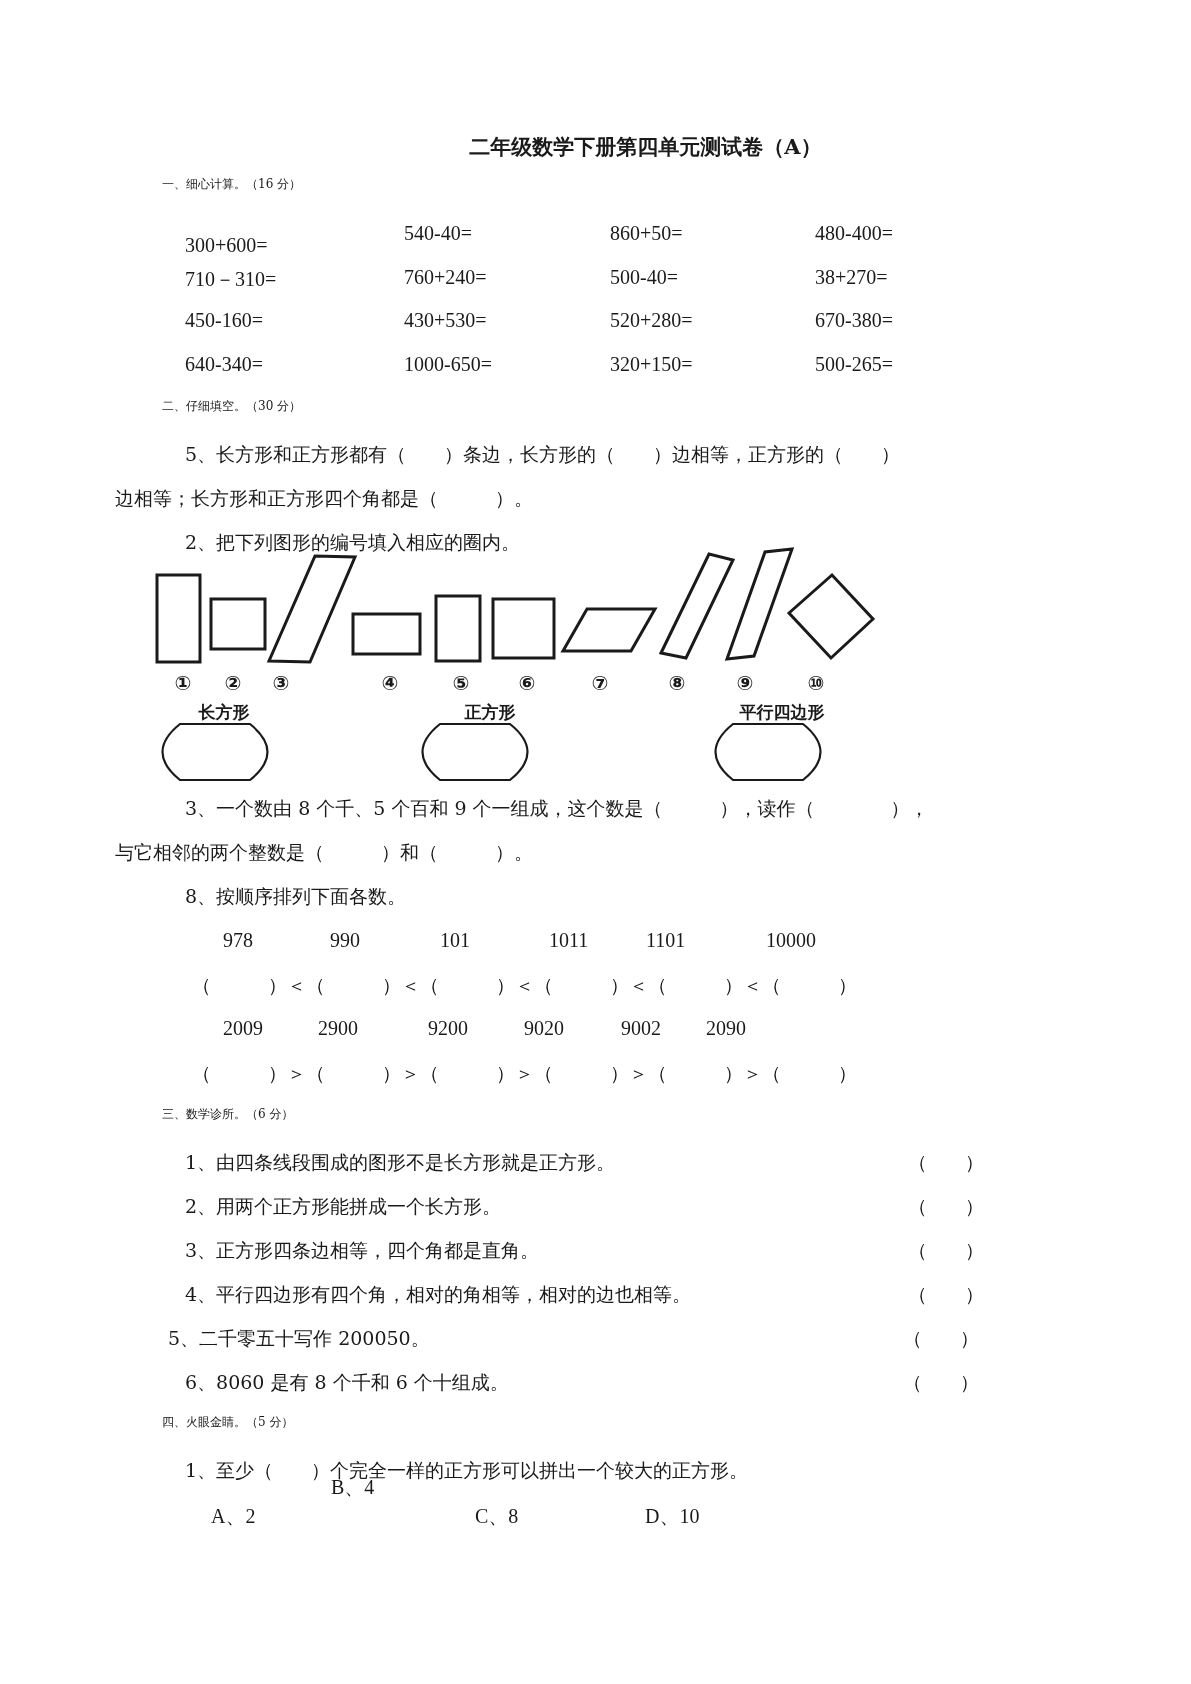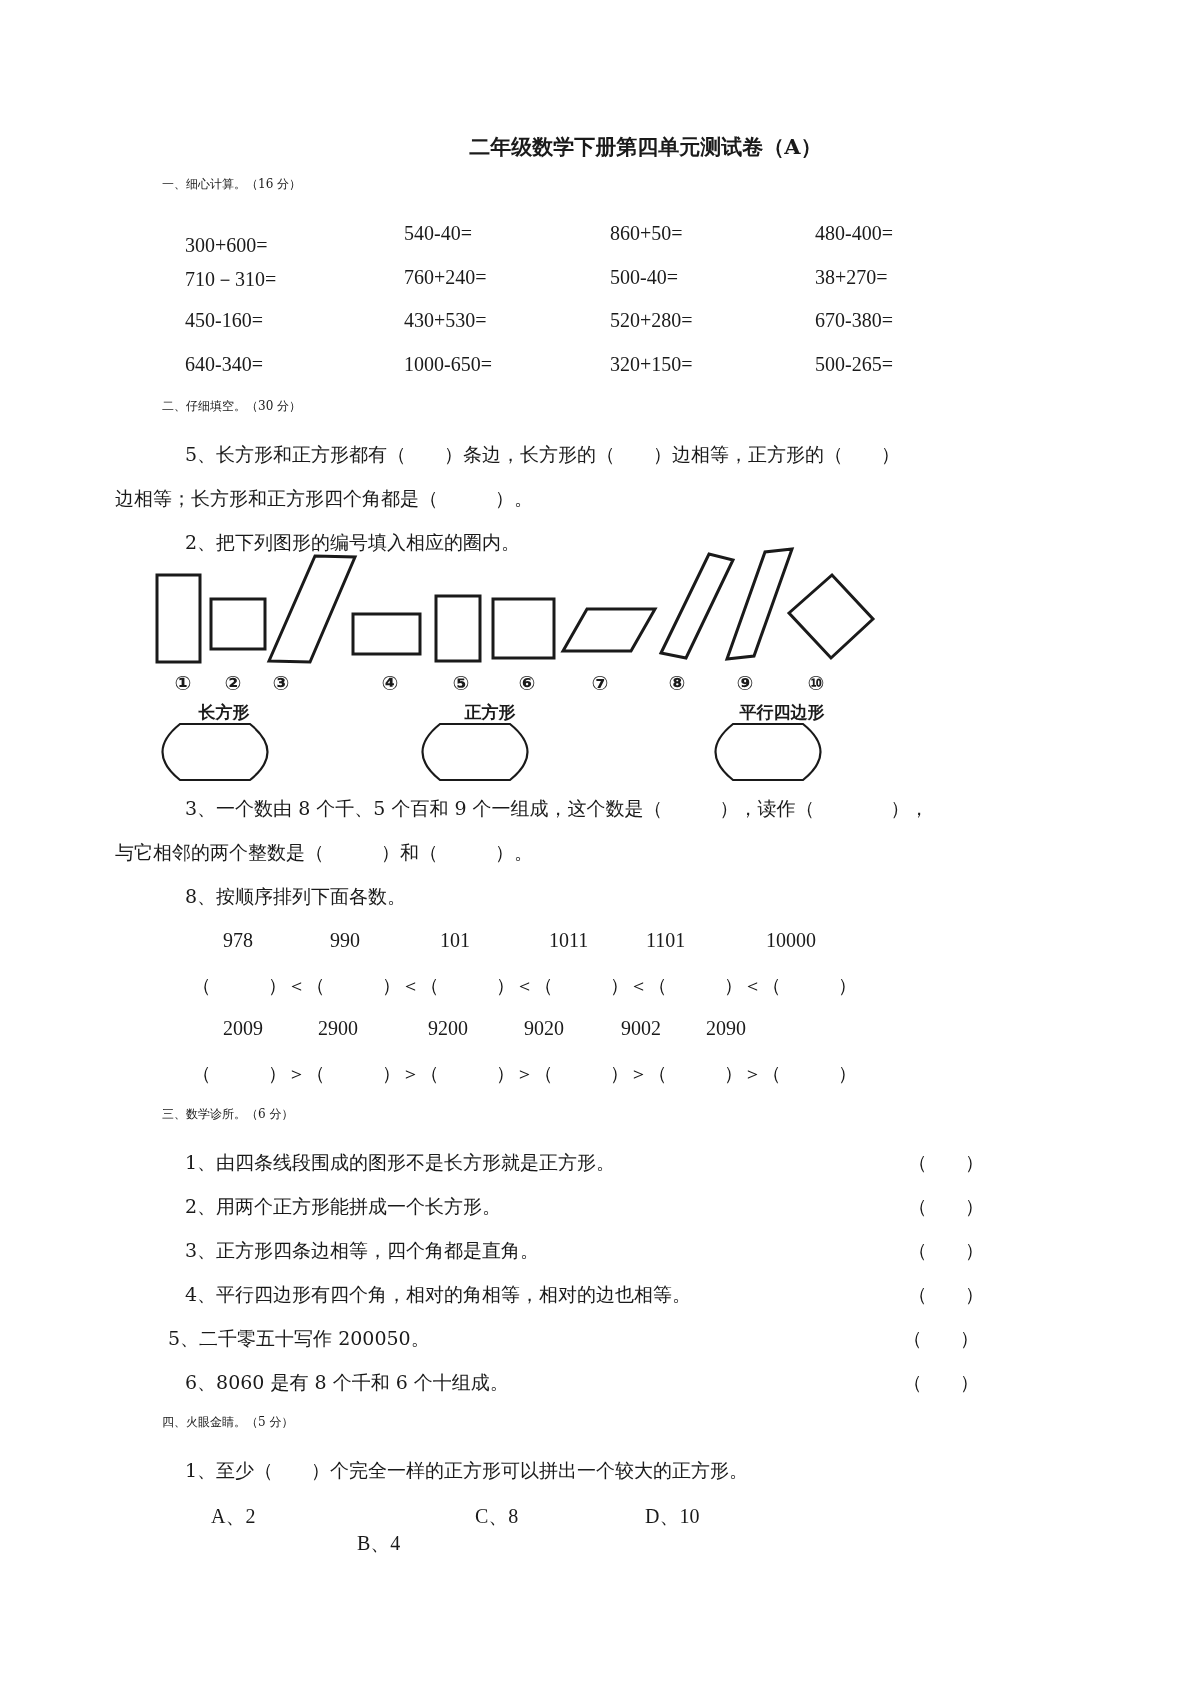--- a/index.html
+++ b/index.html
@@ -111,15 +111,15 @@
 <div class="abs txt" style="left:185px; top:1282px;">4、平行四边形有四个角，相对的角相等，相对的边也相等。</div>
 <div class="abs txt" style="left:908px; top:1282px;">（　　）</div>
 <div class="abs txt" style="left:168px; top:1326px;">5、二千零五十写作 200050。</div>
 <div class="abs txt" style="left:903px; top:1326px;">（　　）</div>
 <div class="abs txt" style="left:185px; top:1370px;">6、8060 是有 8 个千和 6 个十组成。</div>
 <div class="abs txt" style="left:903px; top:1370px;">（　　）</div>
 
 <div class="abs sec" style="left:162px; top:1414px;">四、火眼金睛。（5 分）</div>
 <div class="abs txt" style="left:185px; top:1458px;">1、至少（　　）个完全一样的正方形可以拼出一个较大的正方形。</div>
 <div class="abs num" style="left:211px; top:1503px;">A、2</div>
-<div class="abs num" style="left:331px; top:1530px;margin-left:26px;">B、4</div>
+<div class="abs num" style="left:331px; top:1474px;">B、4</div>
 <div class="abs num" style="left:475px; top:1503px;">C、8</div>
 <div class="abs num" style="left:645px; top:1503px;">D、10</div>
 
 </body></html>

